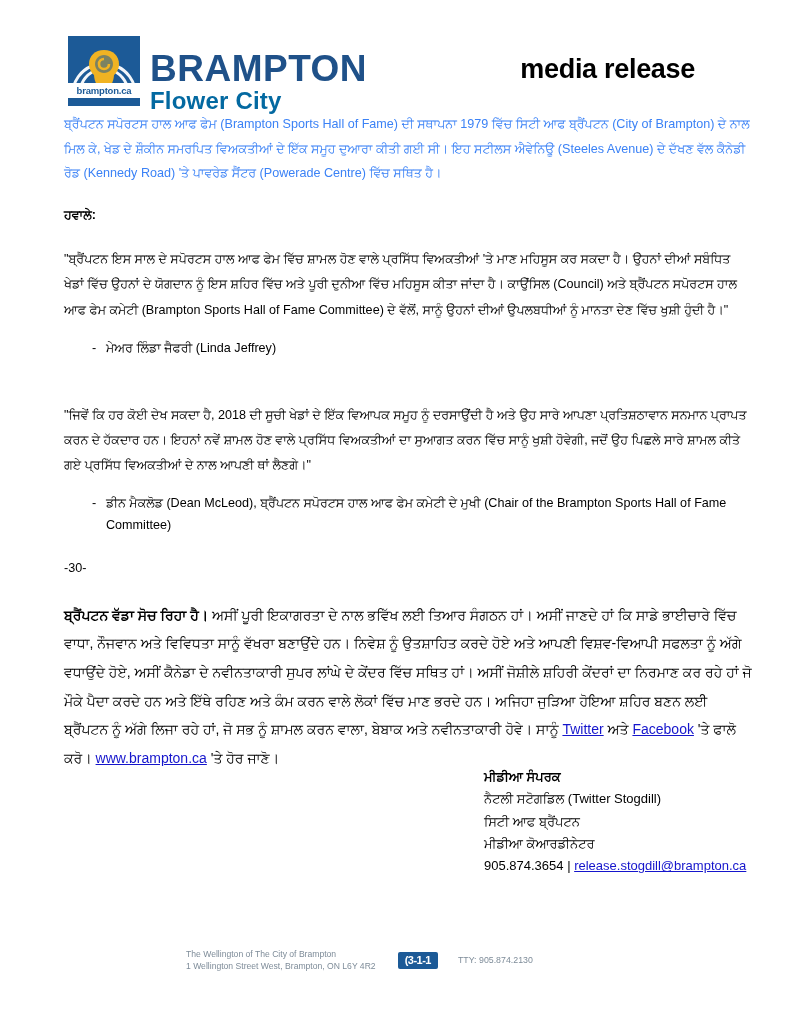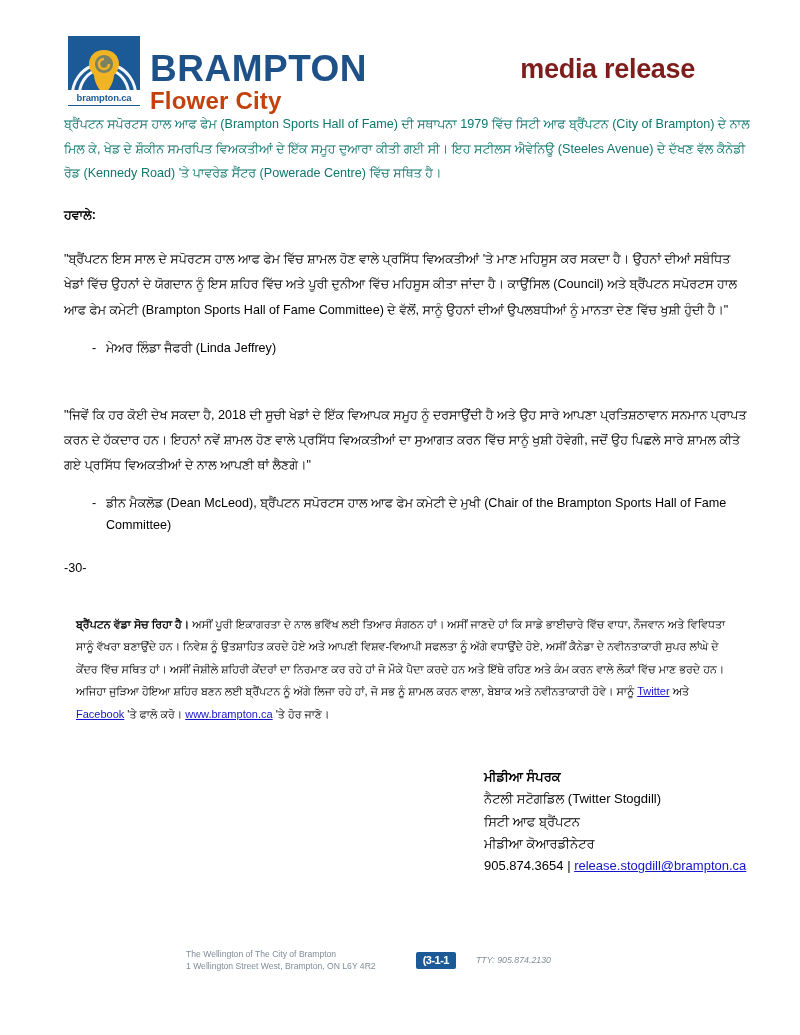--- a/index.html
+++ b/index.html
@@ -44,21 +44,21 @@
     overflow: hidden;
   }
   .logo-mark .arcs {
     position: absolute;
     left: 0; top: 0;
     width: 72px; height: 70px;
   }
   .logo-mark .ribbon {
     position: absolute;
     left: 0;
-    bottom: 1px;
+    bottom: 8px;
     width: 72px;
     height: 15px;
     background: #ffffff;
     color: #1c5a97;
     font-size: 9.5px;
     font-weight: bold;
     line-height: 15px;
     text-align: center;
     letter-spacing: -0.2px;
   }
@@ -70,48 +70,48 @@
   .logo-words .brampton {
     font-size: 37px;
     font-weight: bold;
     color: #1f5189;
     letter-spacing: 0.5px;
     display: block;
   }
   .logo-words .flower-city {
     font-size: 24px;
     font-weight: bold;
-    color: #c2410c;
+    color: #0369a1;
     letter-spacing: 0.2px;
     display: block;
     margin-top: 2px;
   }
   .media-release {
     position: absolute;
     right: 105px;
     top: 26px;
     font-size: 27px;
     font-weight: bold;
-    color: #7f1d1d;
+    color: #000000;
     letter-spacing: -0.3px;
   }
 
   
   .content {
     position: absolute;
     left: 64px;
     top: 112px;
     width: 688px;
   }
   .para {
     font-size: 12.6px;
     line-height: 1.95;
     text-align: left;
     margin: 0 0 6px 0;
-    color: #0f766e;
+    color: #3b82f6;
   }
   .section-head {
     font-size: 12.6px;
     font-weight: bold;
     margin: 18px 0 21px 0;
     line-height: 1.8;
   }
   .quote {
     font-size: 12.6px;
     line-height: 2.0;
@@ -136,24 +136,24 @@
   .spacer-md { height: 26px; }
   .end-mark {
     text-align: left;
     font-size: 12.6px;
     margin: 24px 0 0 0;
     padding-right: 60px;
   }
 
   
   .boiler {
-    font-size: 11px;
+    font-size: 14px;
     line-height: 2.05;
     text-align: left;
-    margin: 12px;
+    margin: 0;
   }
   .boiler b { font-weight: bold; }
   a.lnk, .lnk {
     color: #1515cc;
     text-decoration: underline;
   }
 
   
   .contact {
     position: absolute;
@@ -172,35 +172,34 @@
     display: flex;
     align-items: center;
     color: #7d8b97;
   }
   .footer-addr {
     font-size: 8.6px;
     line-height: 1.45;
     color: #7e8c99;
   }
   .badge-311 {
-    margin-left: 40px;
+    margin-left: 22px;
     background: #1c5a97;
     color: #ffffff;
     font-size: 11px;
     font-weight: bold;
     padding: 2px 7px 3px 7px;
     border-radius: 2px;
     letter-spacing: -0.5px;
     line-height: 1.1;
   }
   .footer-tty {
     margin-left: 20px;
     font-size: 8.8px;
     color: #7e8c99;
-    font-style: italic;
   }
 </style>
 </head>
 <body>
 
 <div class="page">
 
   <div class="header">
 
     <div class="logo-block">

